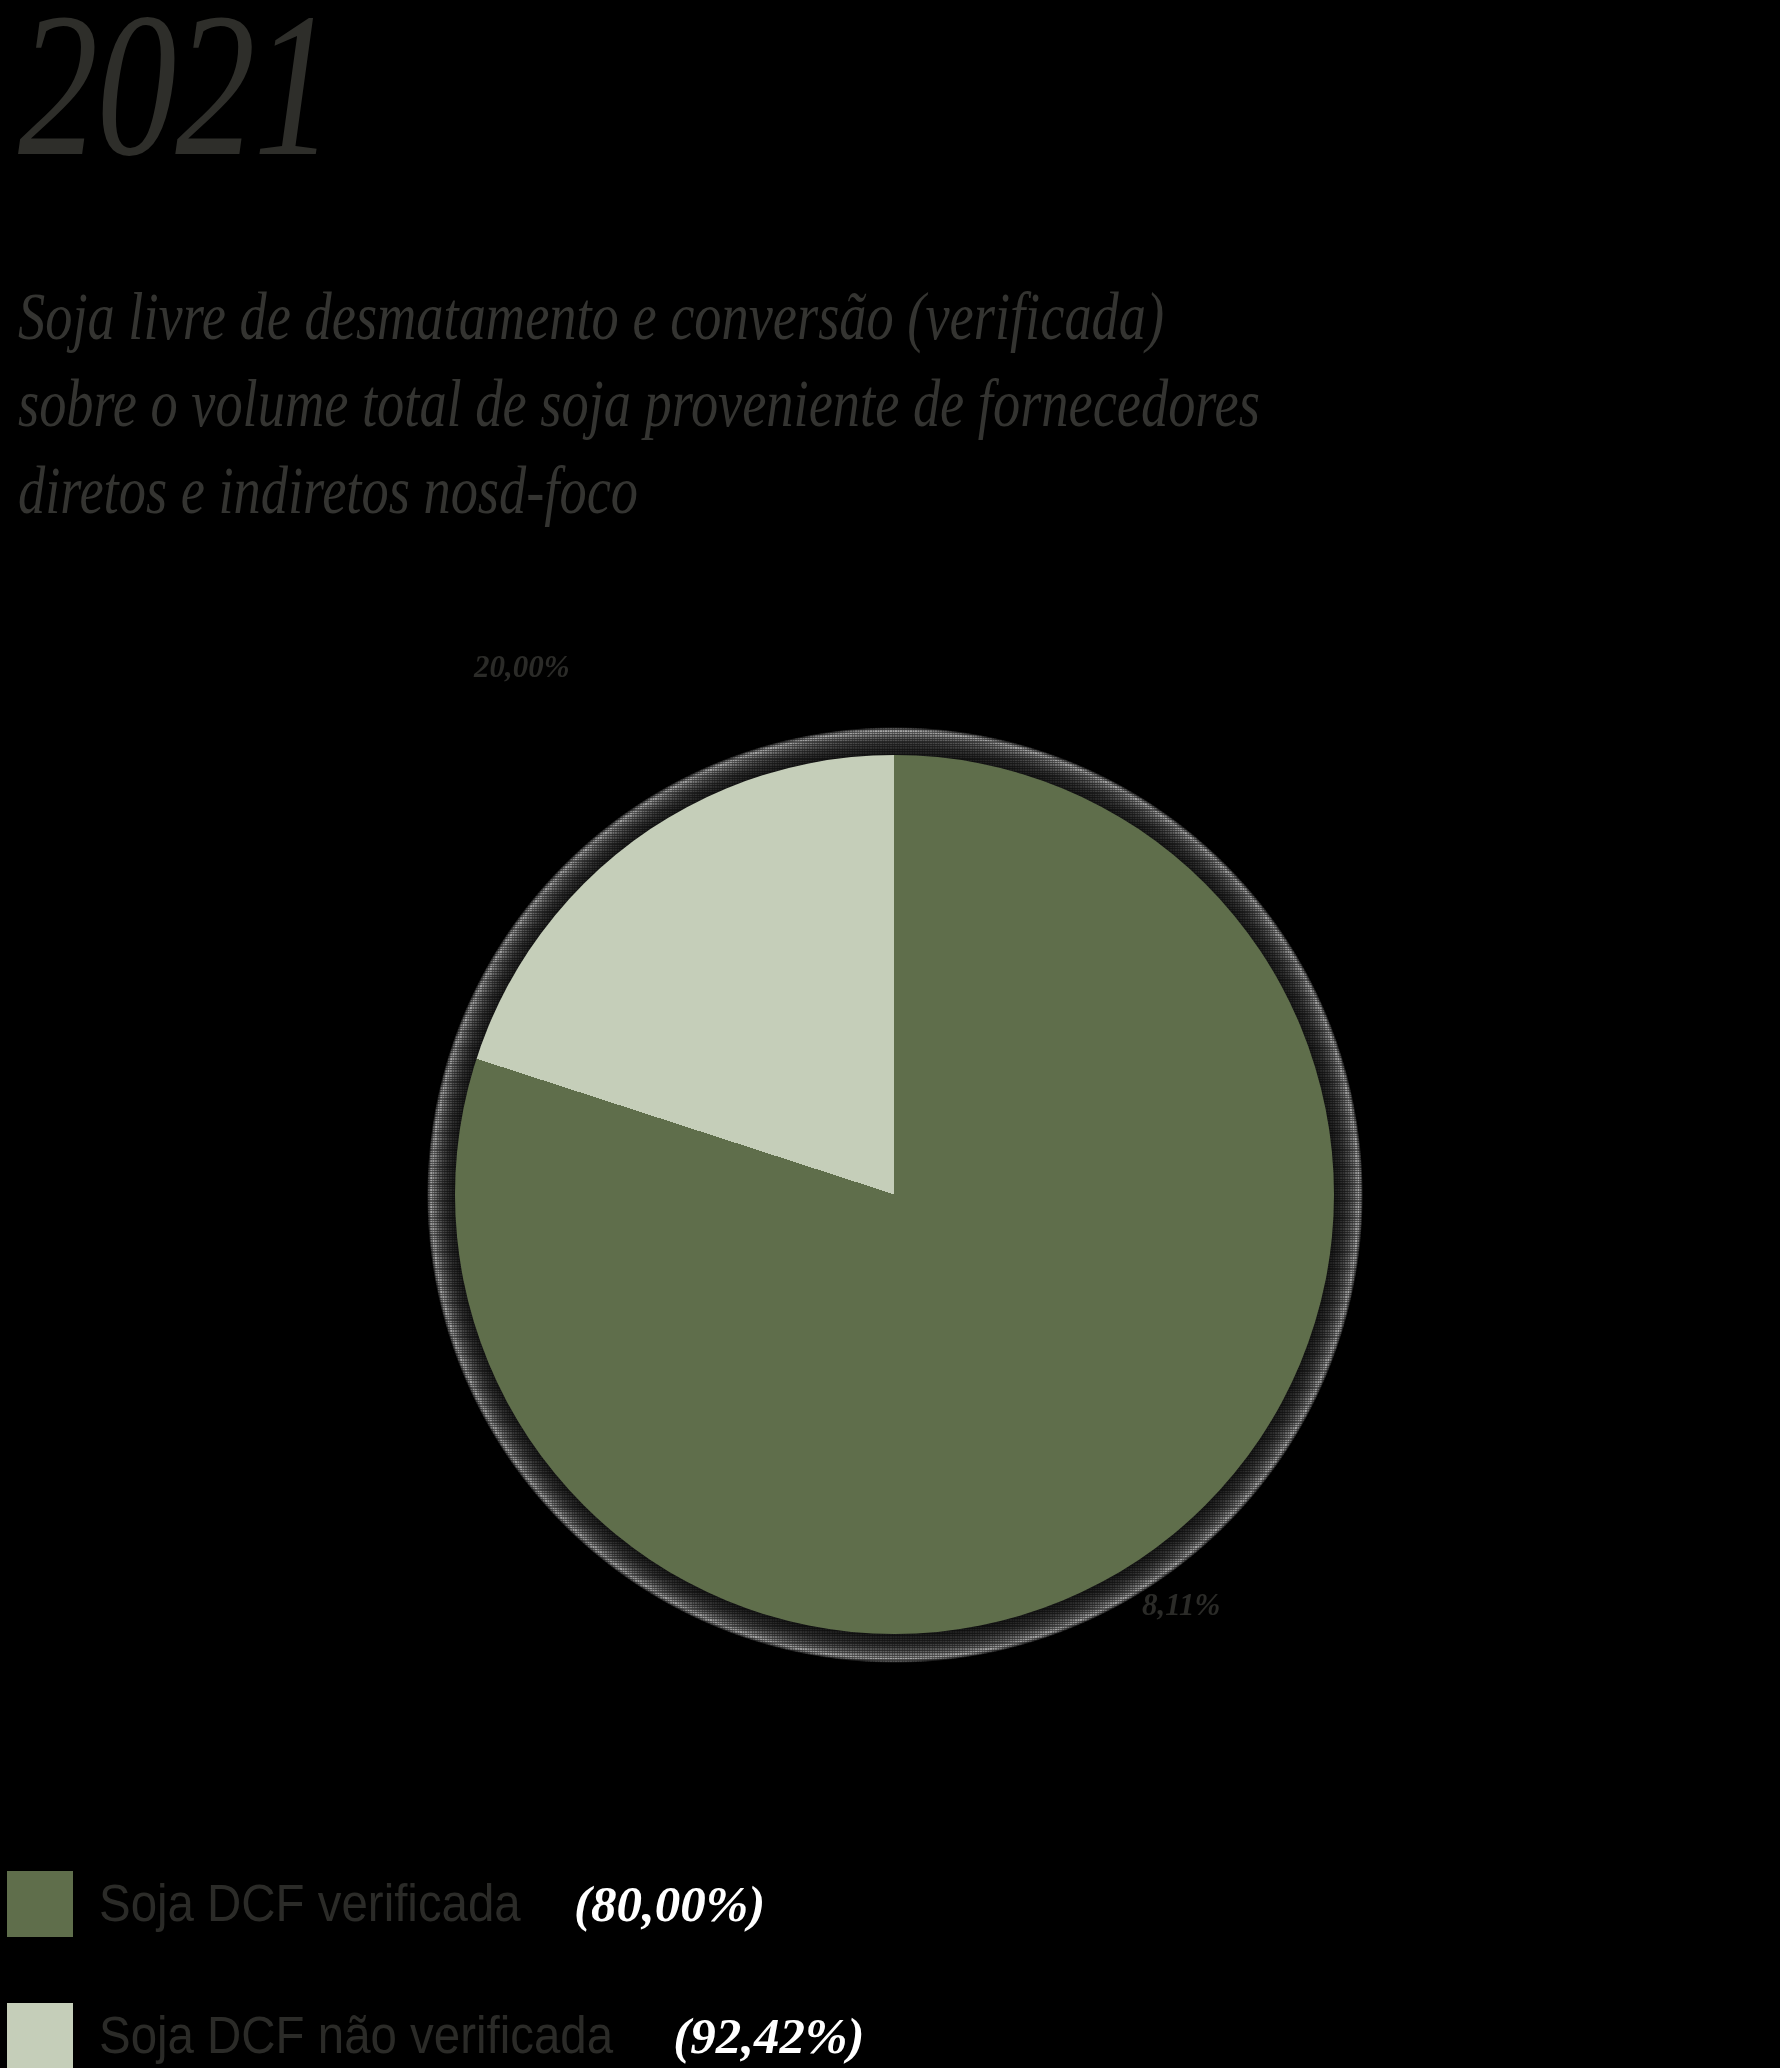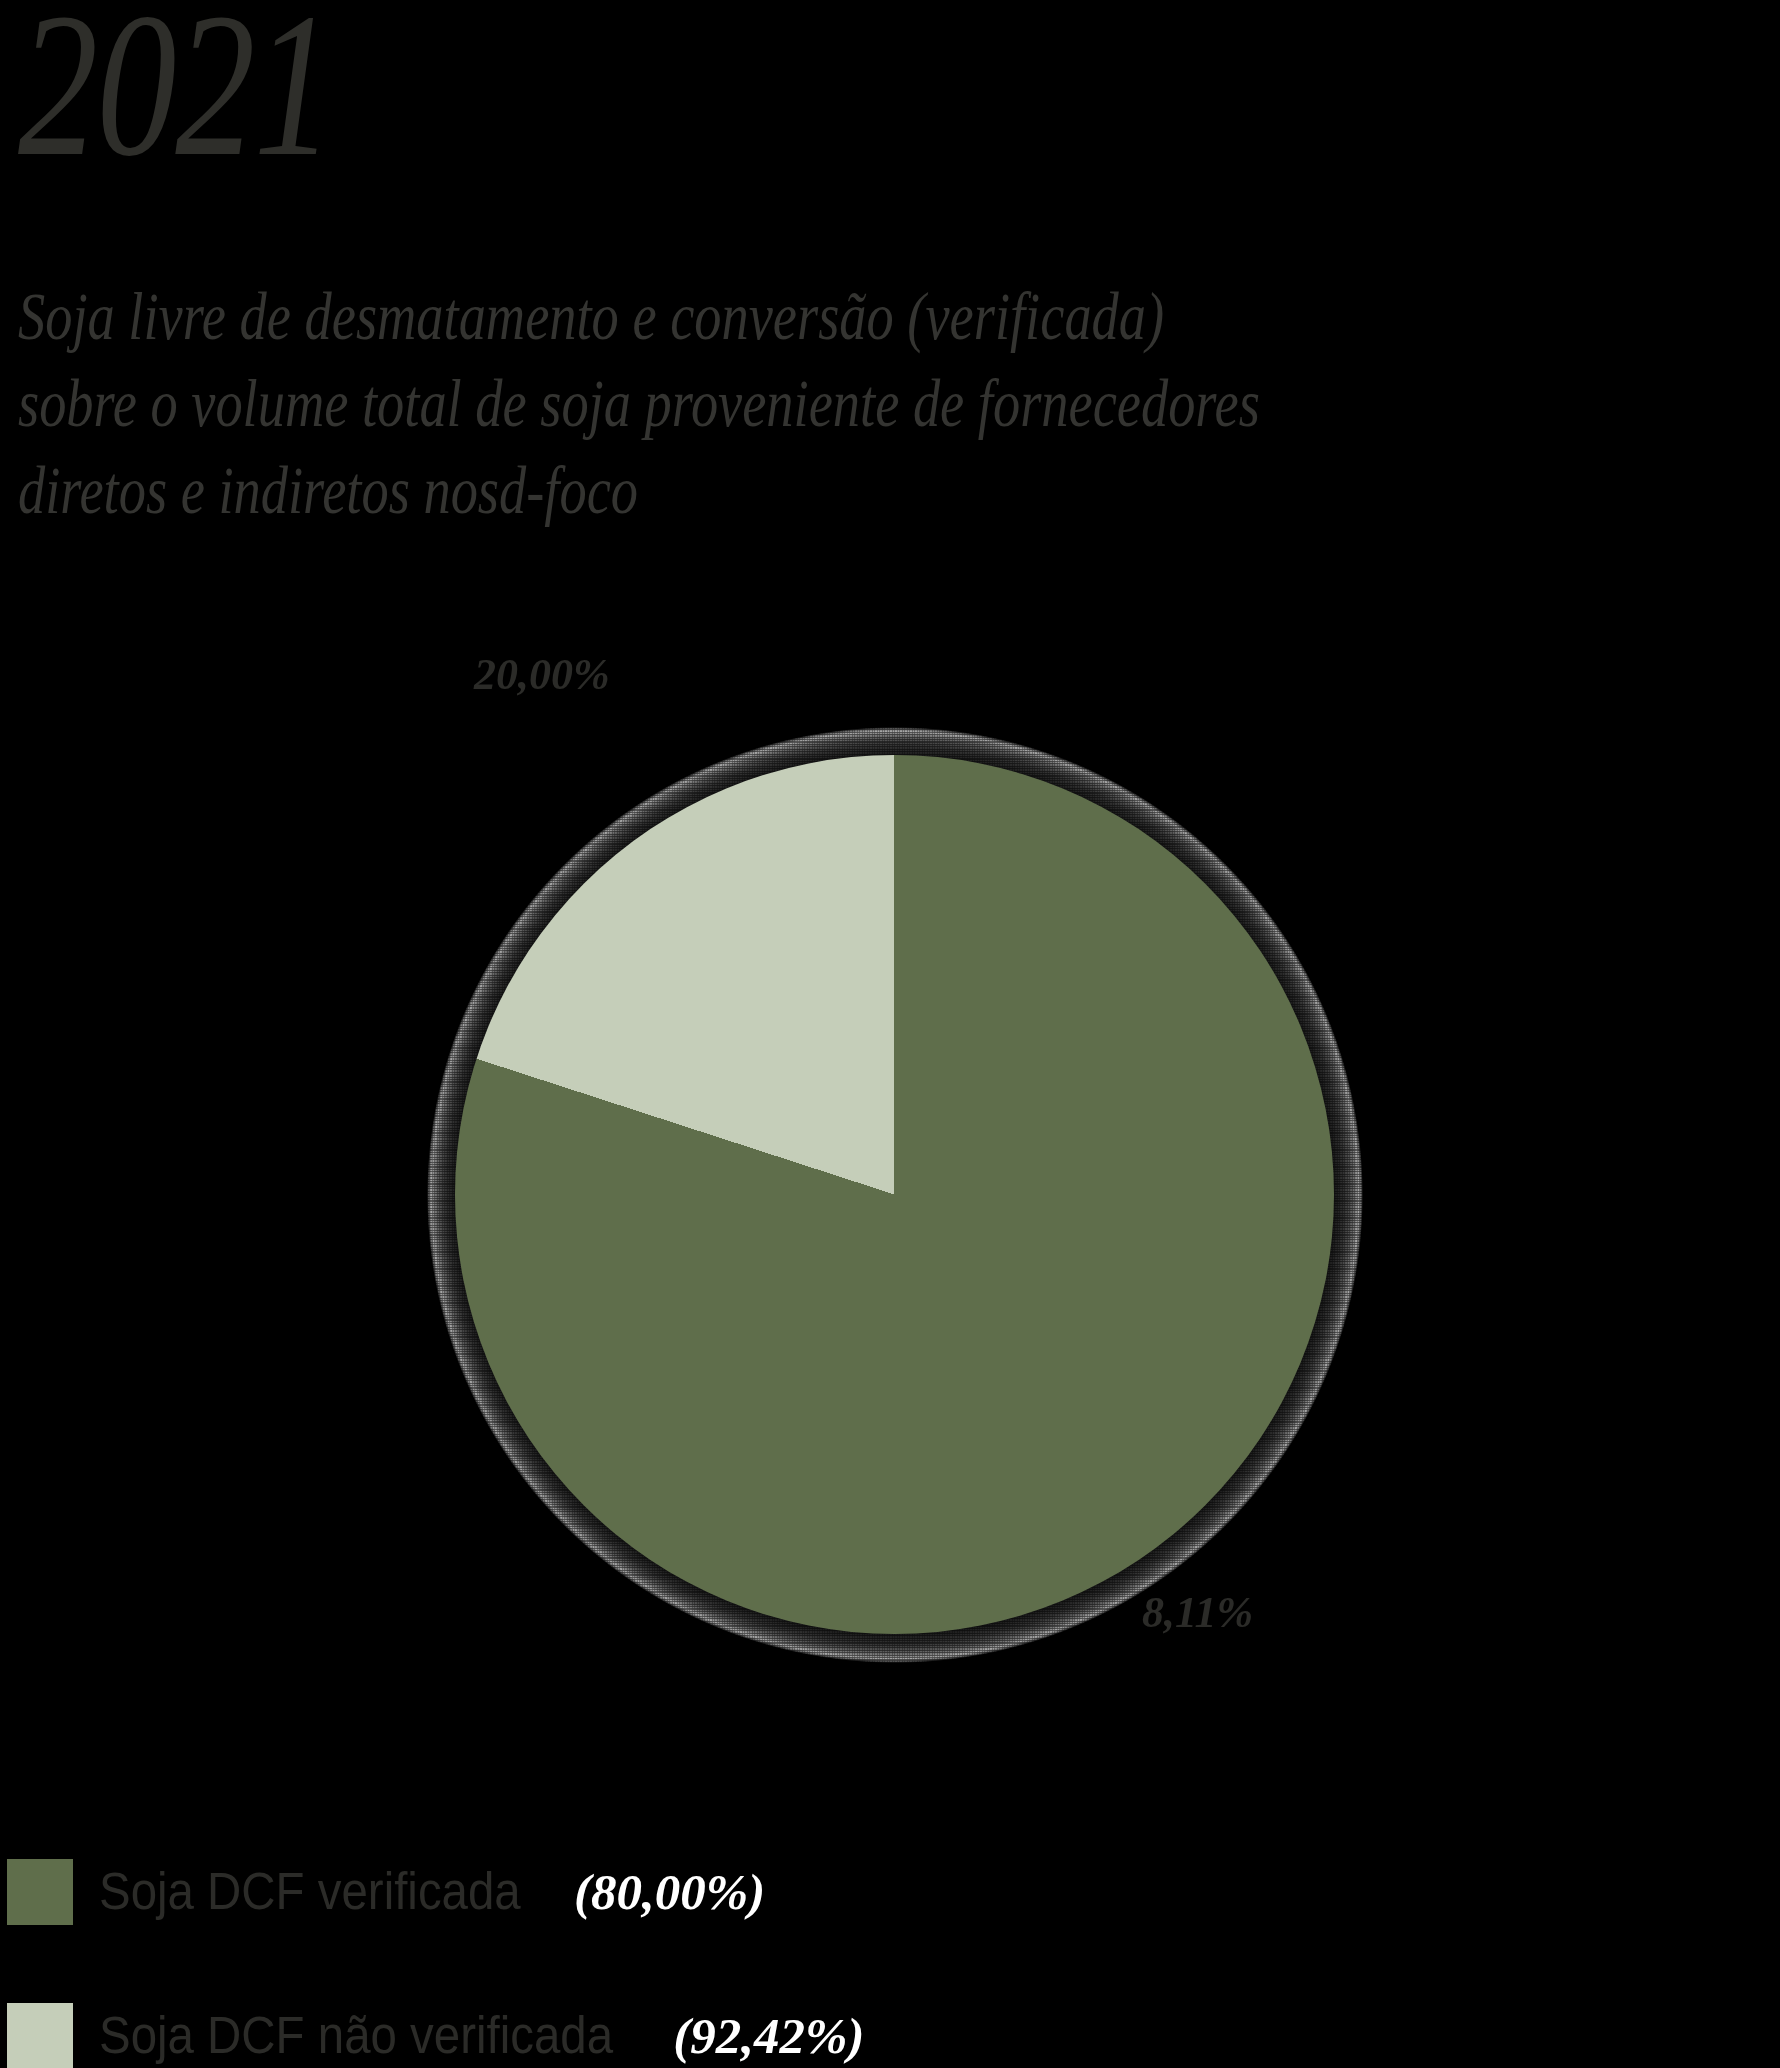--- a/index.html
+++ b/index.html
@@ -105,21 +105,21 @@
   #pie {
     position: absolute;
     inset: 0;
     border-radius: 50%;
   }
   .slice-label {
     position: absolute;
     font-family: "Liberation Serif", "DejaVu Serif", serif;
     font-style: italic;
     font-weight: 700;
-    font-size: 44px;
+    font-size: 31px;
     color: #2b2b28;
     white-space: nowrap;
     letter-spacing: 0px;
   }
   #label-minor { left: 474px; top: 20.7px; }
   #label-major { left: 1142px; top: 959px; }
 
   
   #legend {
     position: absolute;
@@ -127,21 +127,21 @@
     top: 1858px;
     width: 1780px;
   }
   .legend-item {
     position: absolute;
     left: 6.6px;
     height: 68px;
     display: flex;
     align-items: center;
   }
-  #legend-item-0 { top: 0px; }
+  #legend-item-0 { top: 12px; }
   #legend-item-1 { top: 144px; }
   .legend-swatch {
     width: 66px;
     height: 66px;
     flex: 0 0 66px;
   }
   .legend-text {
     margin-left: 26px;
     display: flex;
     align-items: baseline;

